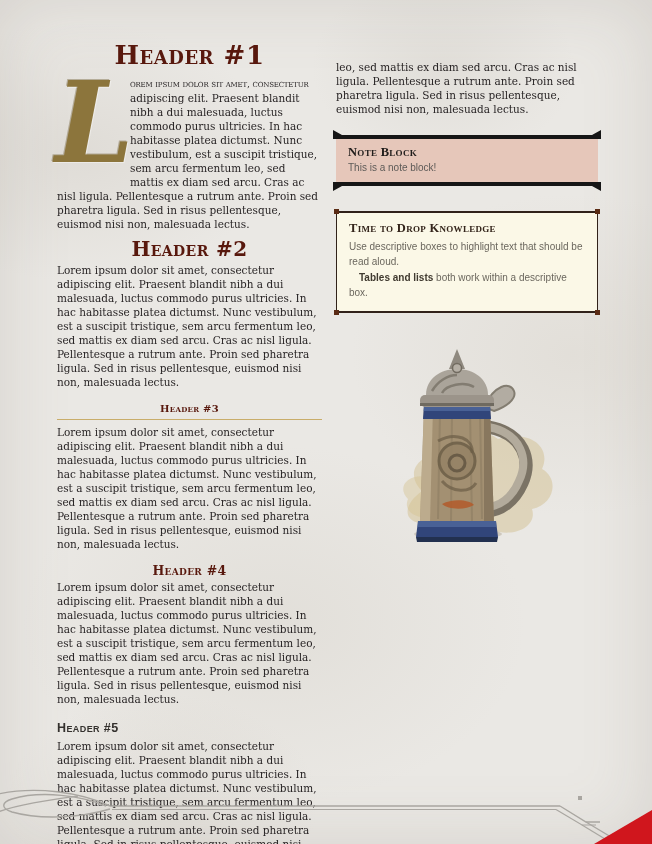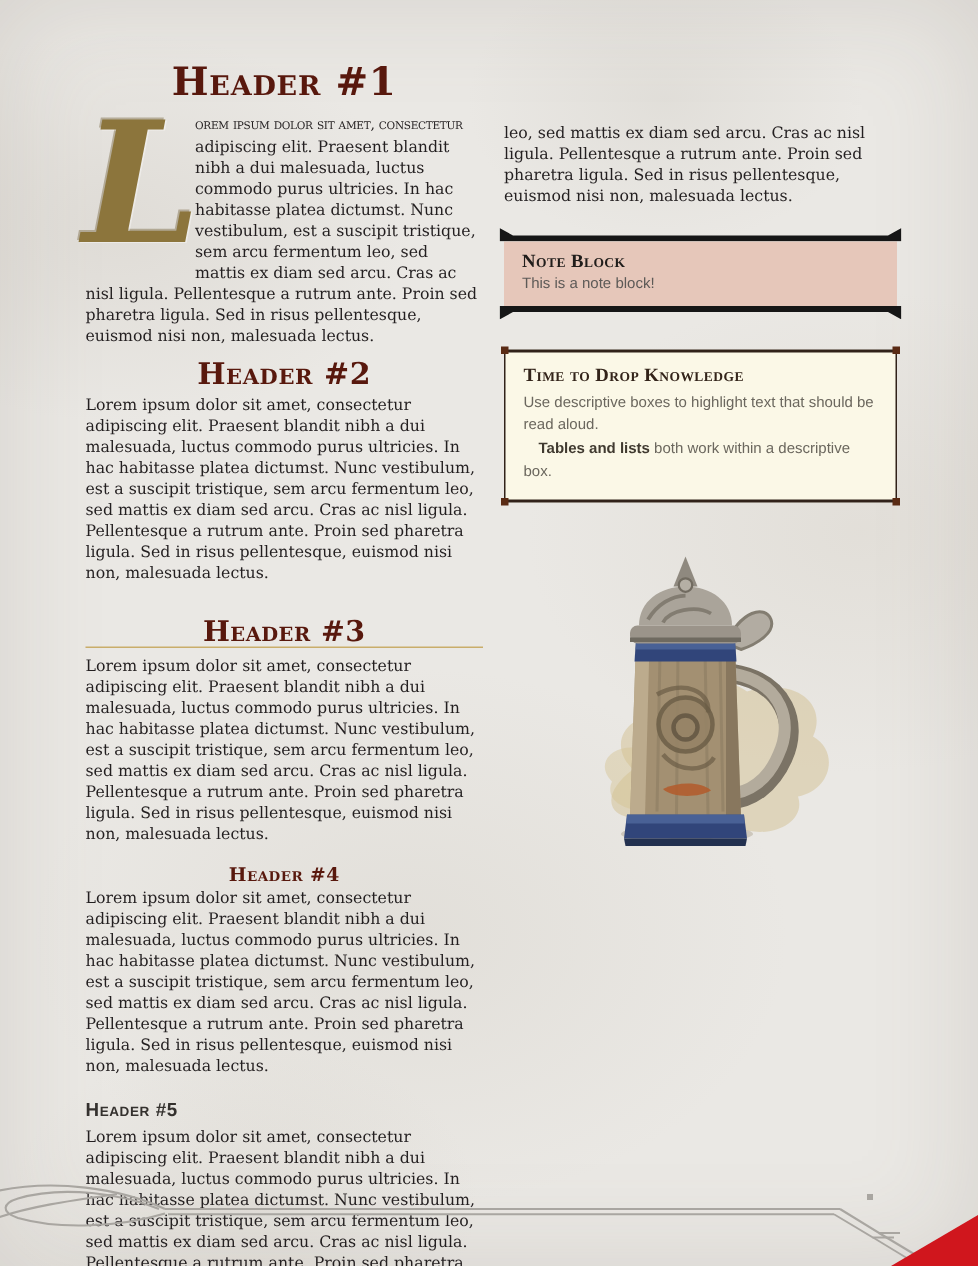--- a/index.html
+++ b/index.html
@@ -10,28 +10,28 @@
     background-image:
       radial-gradient(ellipse 300px 200px at 12% 18%, rgba(198,192,183,.30), transparent 65%),
       radial-gradient(ellipse 360px 260px at 88% 42%, rgba(203,196,184,.26), transparent 62%),
       radial-gradient(ellipse 420px 300px at 42% 74%, rgba(196,190,178,.22), transparent 60%),
       radial-gradient(ellipse 220px 160px at 68% 8%,  rgba(190,185,175,.20), transparent 60%),
       radial-gradient(ellipse 260px 180px at 25% 95%, rgba(196,190,178,.22), transparent 60%);
     box-shadow: inset 0 0 70px rgba(120,110,98,.18);
   }
   .col{position:absolute;}
   .col-left{left:57px;top:42px;width:265px;}
-  .col-right{left:336px;top:82px;width:262px;}
+  .col-right{left:336px;top:60px;width:262px;}
 
   p.body{font-size:10.5px;line-height:14px;margin:0;}
 
   h1,h2,h3,h4{font-family:"DejaVu Serif", serif;color:#58180d;font-weight:600;text-align:center;}
   h1{font-variant:small-caps;font-size:26px;line-height:26px;margin:0 0 8px;letter-spacing:.5px;}
   h2{font-variant:small-caps;font-size:20px;line-height:21px;margin:8px 0 3px;letter-spacing:.4px;}
-  h3{font-variant:small-caps;font-size:19px;line-height:16px;margin:24px 0 5px;letter-spacing:.3px;
+  h3{font-variant:small-caps;font-size:10px;line-height:16px;margin:12px 0 5px;letter-spacing:.3px;
      border-bottom:1.5px solid #c9ad6a;padding-bottom:2px;}
   h4{font-variant:small-caps;font-size:12.5px;line-height:14px;margin:13px 0 2px;letter-spacing:.3px;}
   h5{font-family:"Liberation Sans", sans-serif;font-variant:small-caps;font-weight:700;
      font-size:12.5px;line-height:14px;color:#34312e;margin:15px 0 4px;letter-spacing:.4px;}
 
   .dropcap{
     float:left;font-family:"DejaVu Serif", serif;font-style:italic;font-weight:600;
     font-size:112px;line-height:88px;height:97px;width:70px;
     color:#8c753c;text-shadow:1px 1px 0 rgba(255,255,255,.4), -1px -1px 0 rgba(92,72,26,.35);
     margin:3px 5px 0 -2px;

